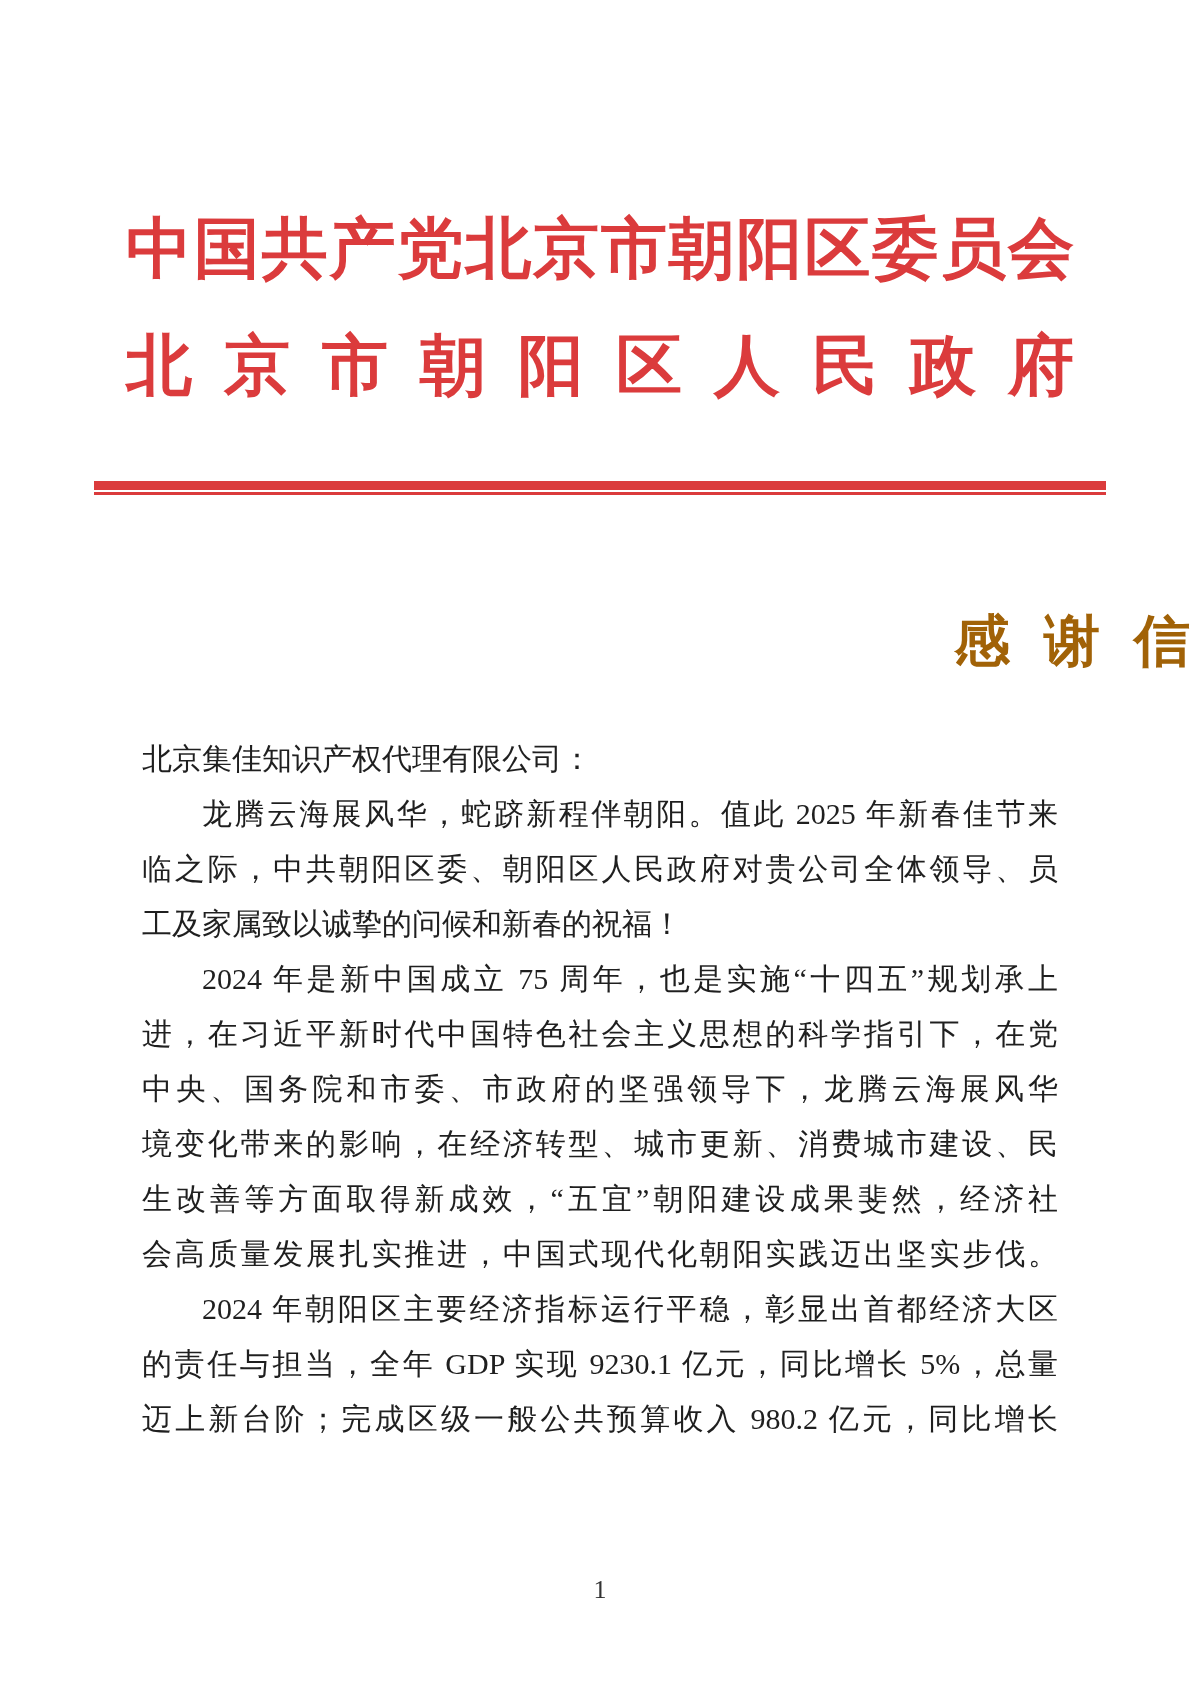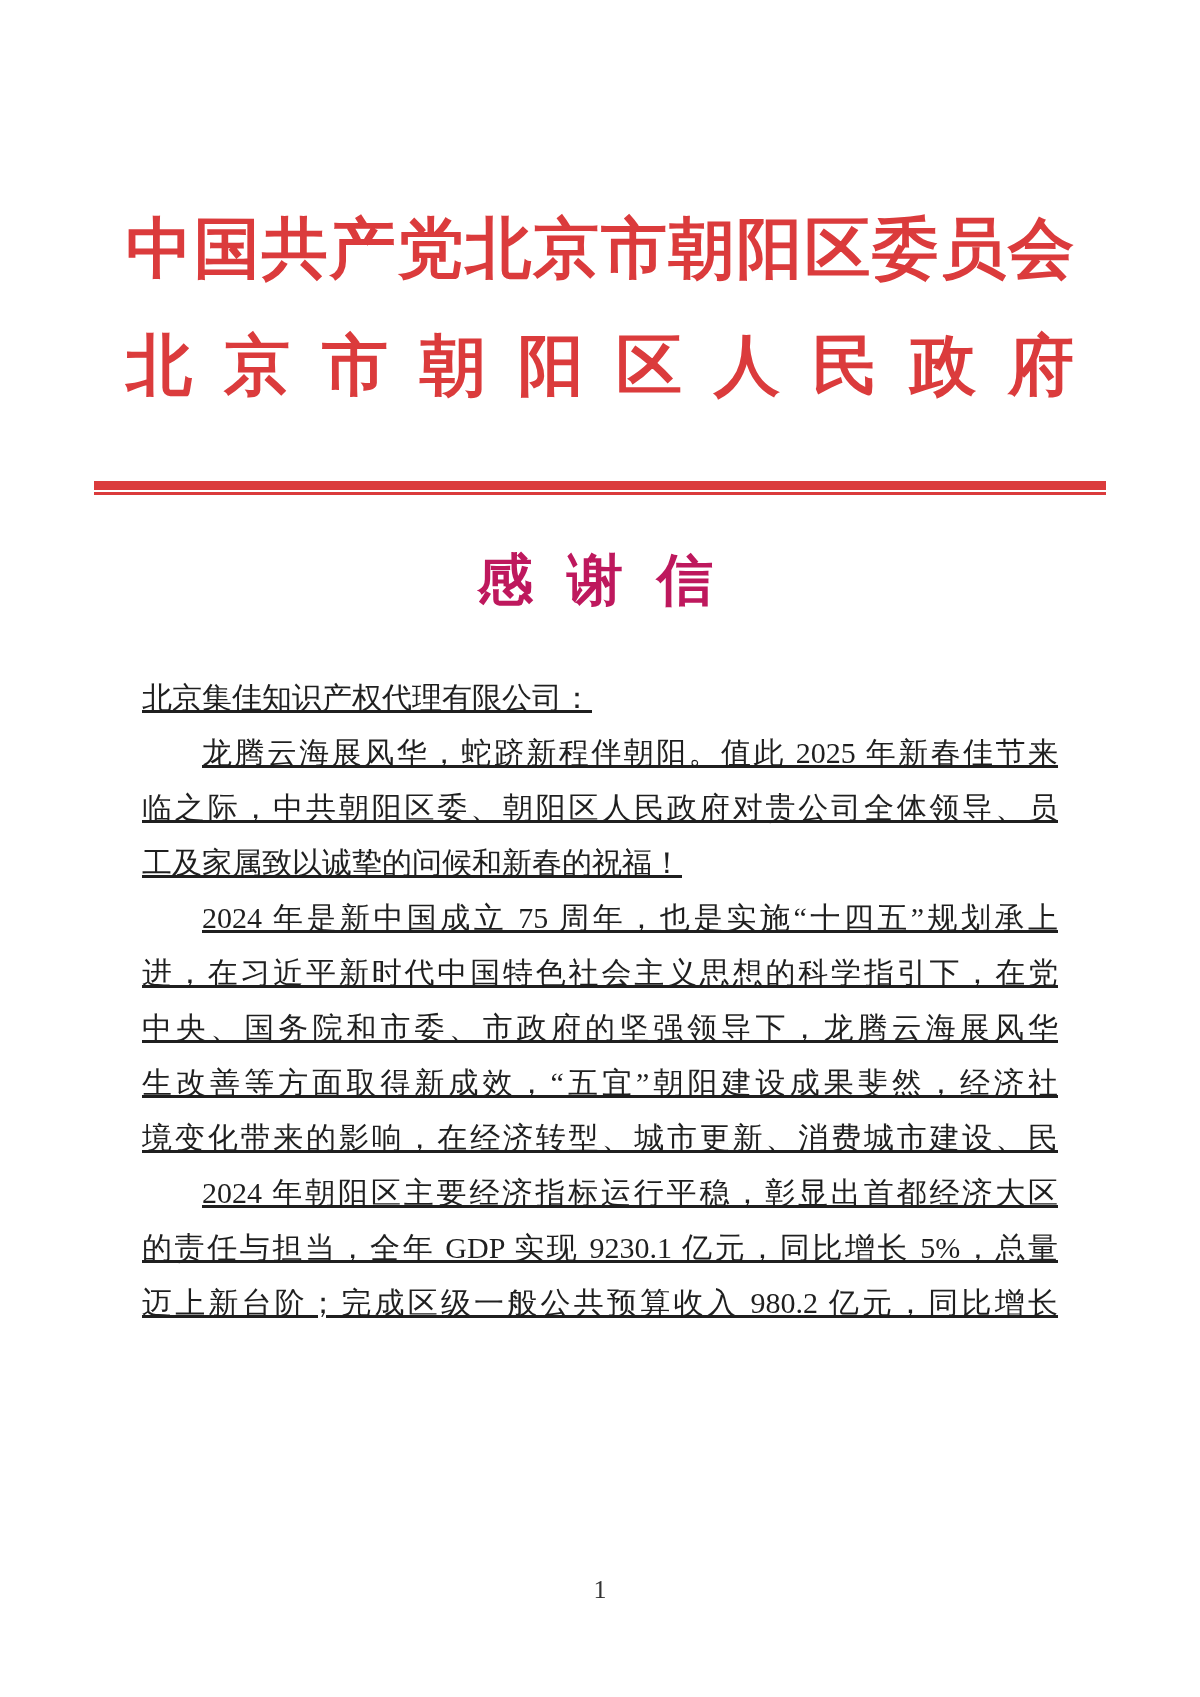--- a/index.html
+++ b/index.html
@@ -30,41 +30,40 @@
   }
   .letterhead-line span { display: inline-block; }
   .lh1 { margin-top: 214px; }
   .lh2 { margin-top: 48px; }
   
   .red-rule { width: 1012px; margin: 80px auto 0 auto; }
   .red-rule-thick { height: 9px; background: var(--red); }
   .red-rule-thin  { height: 3px; background: var(--red); margin-top: 2px; }
   
   .letter-title {
-    margin-top: 52px;
-    text-align: center;
+    margin-top: 113px;
+    text-align: right;
     font-size: 56px;
     font-weight: 700;
-    color: #be185d;
+    color: #a16207;
     letter-spacing: 10px;
     line-height: 1.2;
   }
   
   .letter-body {
     width: 916px;
     margin: 56px auto 0 auto;
     color: var(--ink);
     font-size: 30px;
   }
   .body-line {
     line-height: 55px;
     text-align: left;
     white-space: normal;
     word-break: keep-all;
-    text-decoration: underline;
   }
   .body-line.justify {
     text-align: justify;
     text-align-last: justify;
   }
   .body-line.indent { text-indent: 2em; }
   
   .page-number {
     position: absolute;
     left: 0; right: 0;
@@ -93,22 +92,23 @@
 
   <div class="letter-body">
 
   <div class="body-line">北京集佳知识产权代理有限公司：</div>
       <div class="body-line indent justify">龙腾云海展风华，蛇跻新程伴朝阳。值此 2025 年新春佳节来</div>
       <div class="body-line justify">临之际，中共朝阳区委、朝阳区人民政府对贵公司全体领导、员</div>
       <div class="body-line">工及家属致以诚挚的问候和新春的祝福！</div>
       <div class="body-line indent justify">2024 年是新中国成立 75 周年，也是实施“十四五”规划承上</div>
       <div class="body-line justify">进，在习近平新时代中国特色社会主义思想的科学指引下，在党</div>
       <div class="body-line justify">中央、国务院和市委、市政府的坚强领导下，龙腾云海展风华</div>
+      <div class="body-line justify">境变化带来的影响，在经济转型、城市更新、消费城市建设、民</div>
       <div class="body-line justify">生改善等方面取得新成效，“五宜”朝阳建设成果斐然，经济社</div>
-      <div class="body-line justify">境变化带来的影响，在经济转型、城市更新、消费城市建设、民</div>
+      <div class="body-line justify">会高质量发展扎实推进，中国式现代化朝阳实践迈出坚实步伐。</div>
       <div class="body-line indent justify">2024 年朝阳区主要经济指标运行平稳，彰显出首都经济大区</div>
       <div class="body-line justify">的责任与担当，全年 GDP 实现 9230.1 亿元，同比增长 5%，总量</div>
       <div class="body-line justify">迈上新台阶；完成区级一般公共预算收入 980.2 亿元，同比增长</div>
     </div>
 
   <div class="page-number">1</div>
 
 </div>
 
 </body></html>

